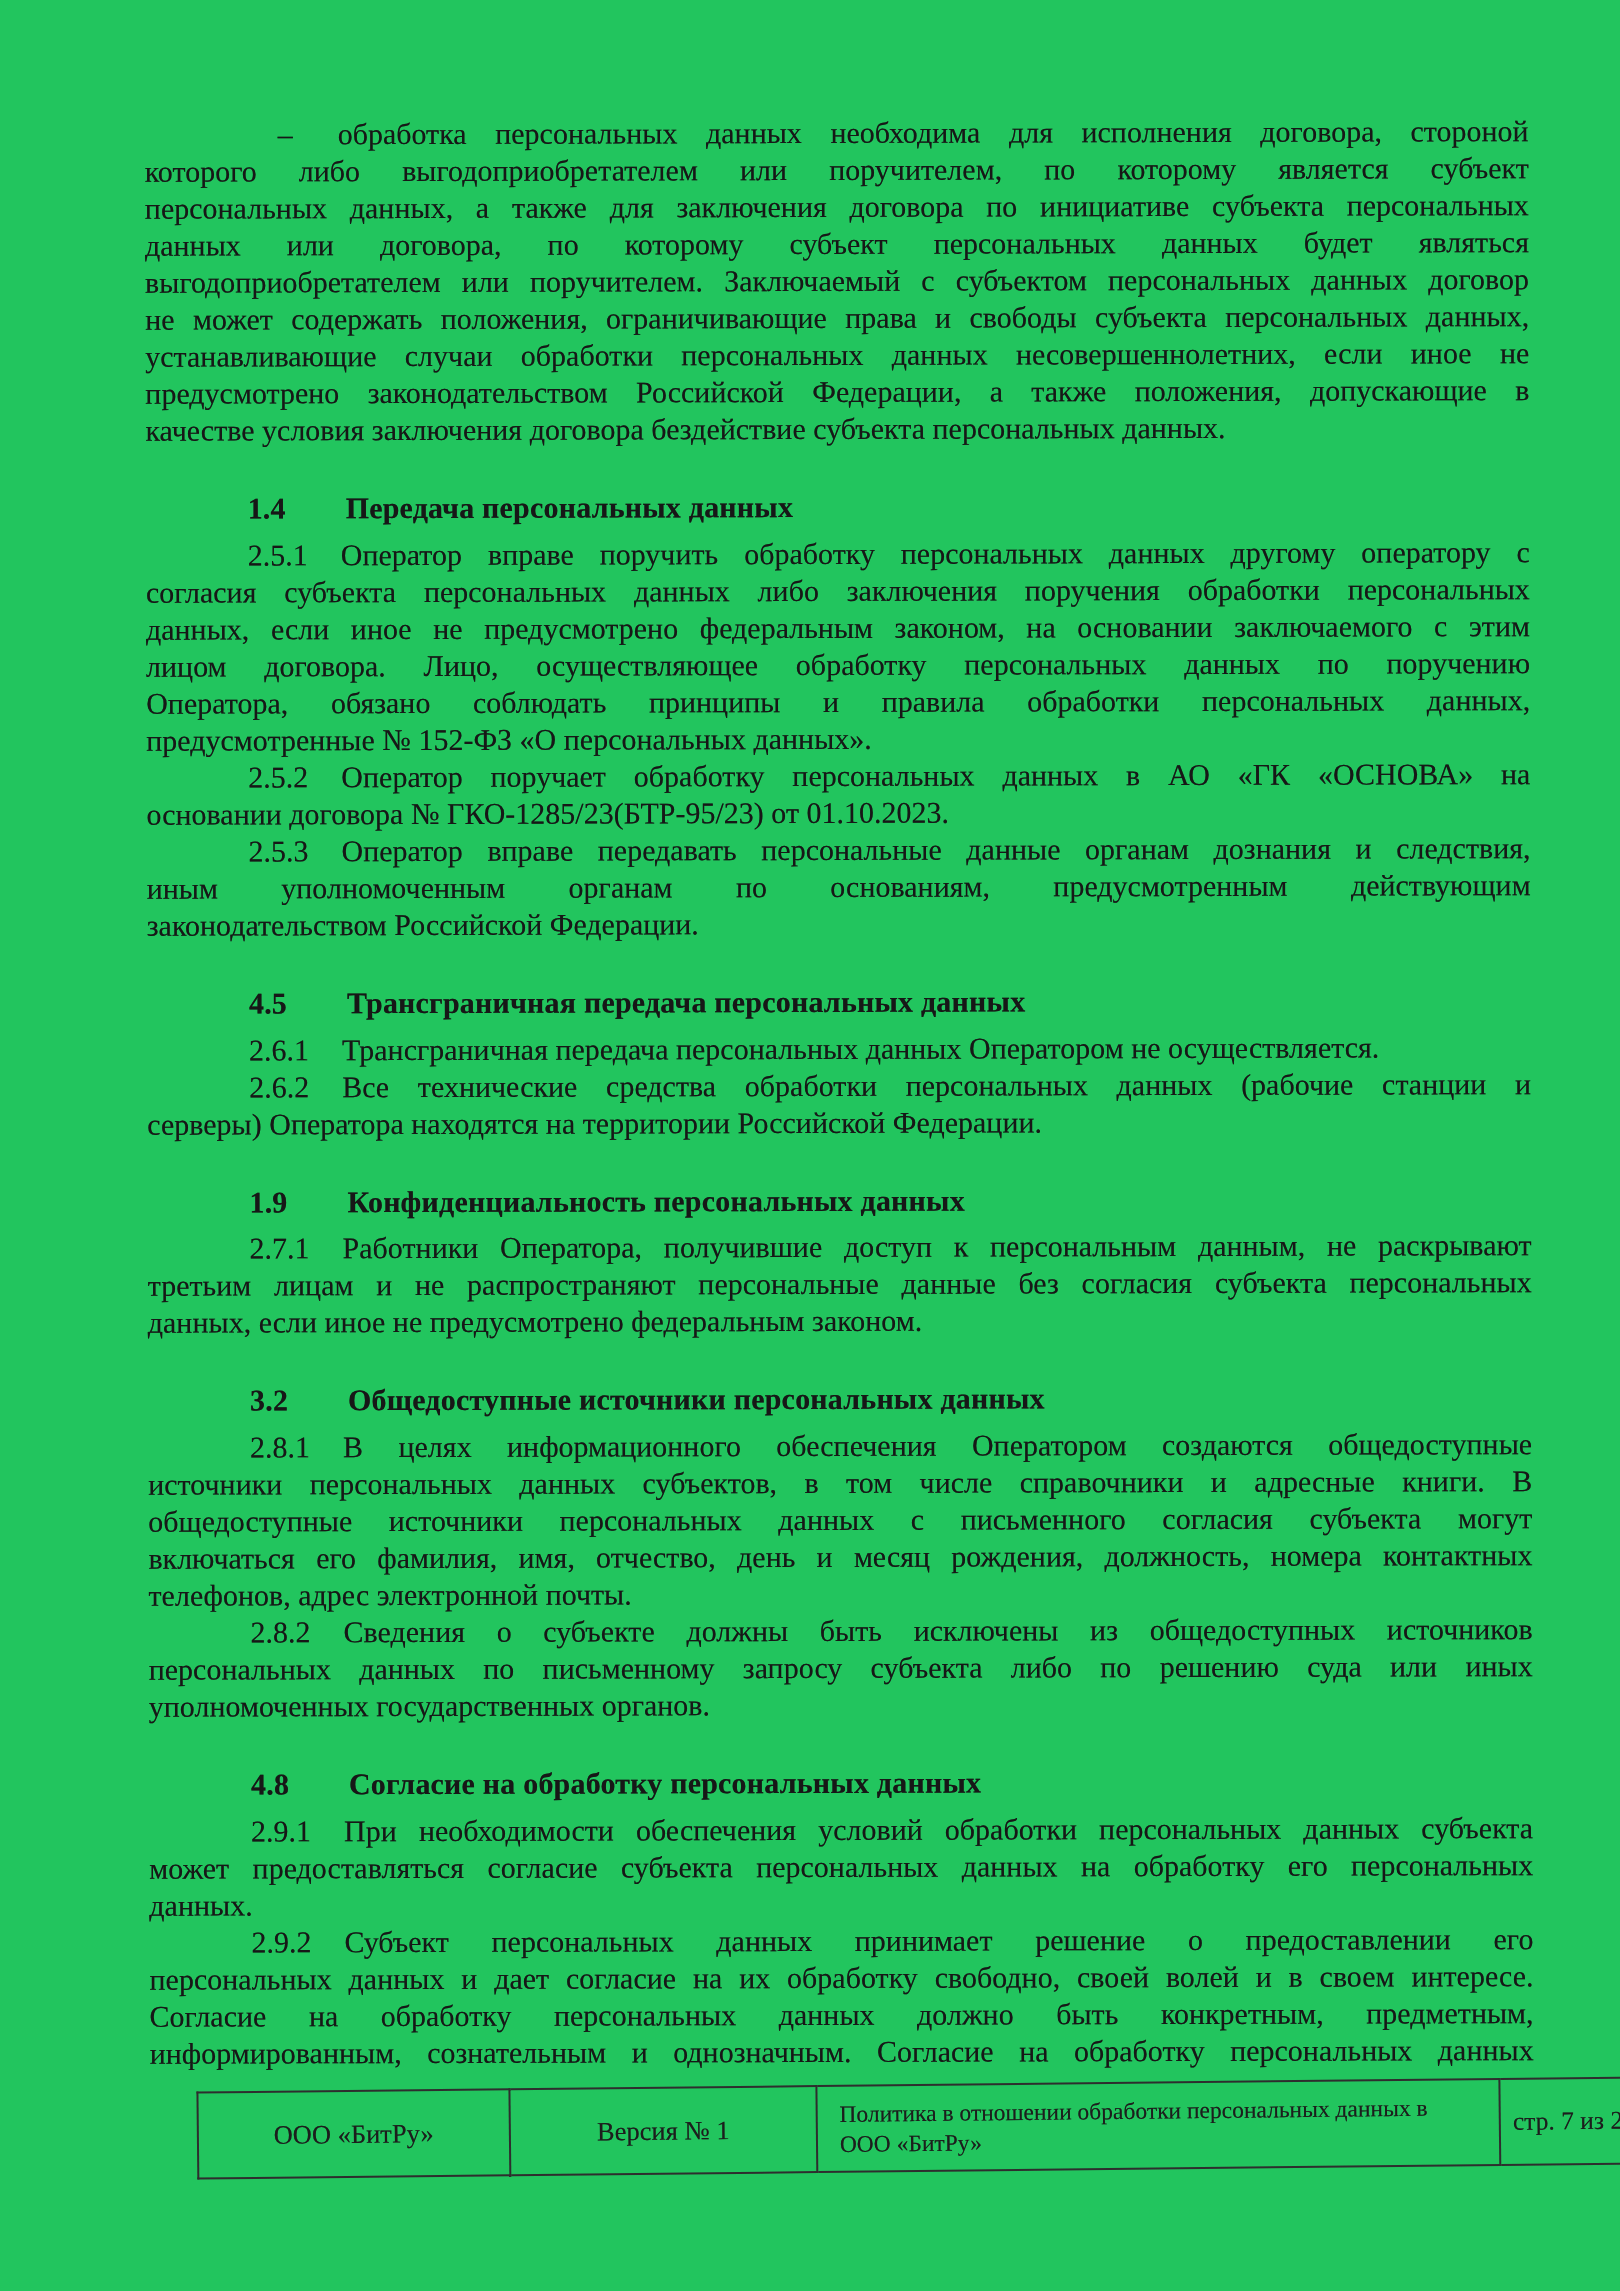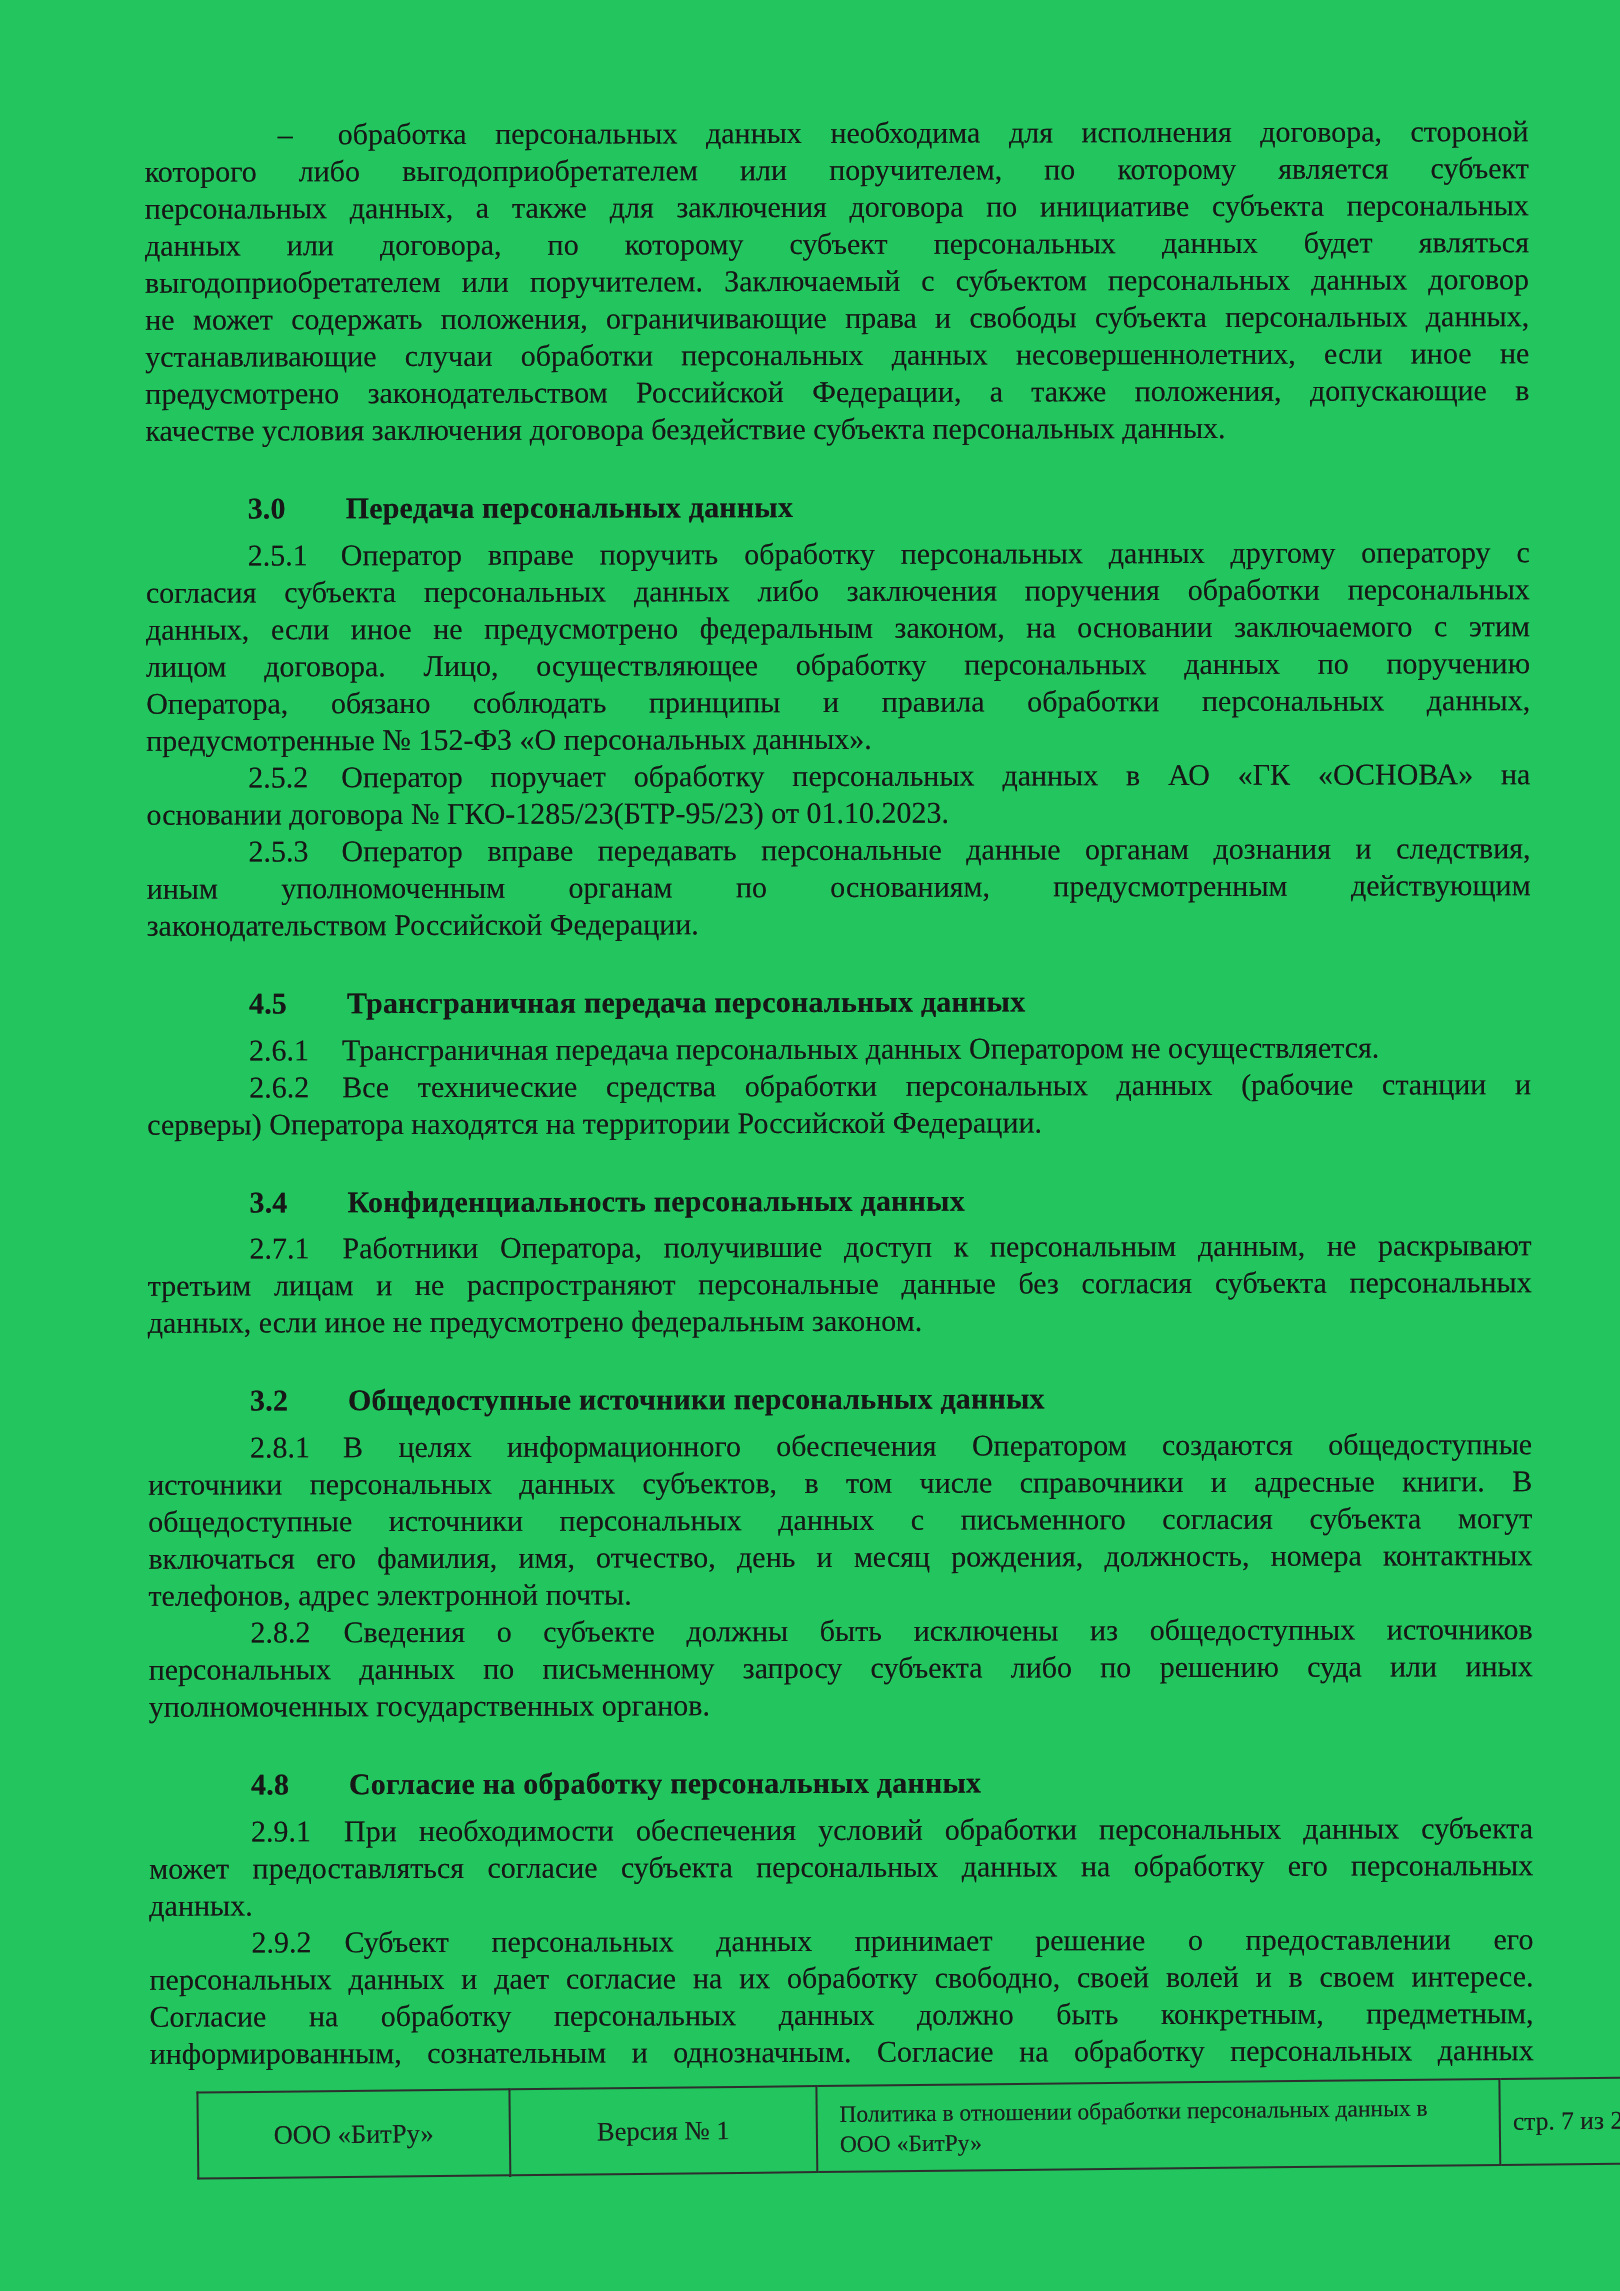--- a/index.html
+++ b/index.html
@@ -84,37 +84,37 @@
     <div class="content" id="content">
         <div class="line lfirst"><span class="pnum">–</span><span class="tabgap"></span><span>обработка персональных данных необходима для исполнения договора, стороной</span></div>
         <div class="line">которого либо выгодоприобретателем или поручителем, по которому является субъект</div>
         <div class="line">персональных данных, а также для заключения договора по инициативе субъекта персональных</div>
         <div class="line">данных или договора, по которому субъект персональных данных будет являться</div>
         <div class="line">выгодоприобретателем или поручителем. Заключаемый с субъектом персональных данных договор</div>
         <div class="line">не может содержать положения, ограничивающие права и свободы субъекта персональных данных,</div>
         <div class="line">устанавливающие случаи обработки персональных данных несовершеннолетних, если иное не</div>
         <div class="line">предусмотрено законодательством Российской Федерации, а также положения, допускающие в</div>
         <div class="line end">качестве условия заключения договора бездействие субъекта персональных данных.</div>
-        <div class="heading"><span class="hnum">3.0</span><span class="htitle">Передача персональных данных</span></div>
+        <div class="heading"><span class="hnum">1.4</span><span class="htitle">Передача персональных данных</span></div>
         <div class="line pfirst"><span class="pnum">2.5.1</span><span class="tabgap"></span><span>Оператор вправе поручить обработку персональных данных другому оператору с</span></div>
         <div class="line">согласия субъекта персональных данных либо заключения поручения обработки персональных</div>
         <div class="line">данных, если иное не предусмотрено федеральным законом, на основании заключаемого с этим</div>
         <div class="line">лицом договора. Лицо, осуществляющее обработку персональных данных по поручению</div>
         <div class="line">Оператора, обязано соблюдать принципы и правила обработки персональных данных,</div>
         <div class="line end">предусмотренные № 152-ФЗ «О персональных данных».</div>
         <div class="line pfirst"><span class="pnum">2.5.2</span><span class="tabgap"></span><span>Оператор поручает обработку персональных данных в АО «ГК «ОСНОВА» на</span></div>
         <div class="line end">основании договора № ГКО-1285/23(БТР-95/23) от 01.10.2023.</div>
         <div class="line pfirst"><span class="pnum">2.5.3</span><span class="tabgap"></span><span>Оператор вправе передавать персональные данные органам дознания и следствия,</span></div>
         <div class="line">иным уполномоченным органам по основаниям, предусмотренным действующим</div>
         <div class="line end">законодательством Российской Федерации.</div>
         <div class="heading"><span class="hnum">4.5</span><span class="htitle">Трансграничная передача персональных данных</span></div>
         <div class="line pfirst end"><span class="pnum">2.6.1</span><span class="tabgap"></span><span>Трансграничная передача персональных данных Оператором не осуществляется.</span></div>
         <div class="line pfirst"><span class="pnum">2.6.2</span><span class="tabgap"></span><span>Все технические средства обработки персональных данных (рабочие станции и</span></div>
         <div class="line end">серверы) Оператора находятся на территории Российской Федерации.</div>
-        <div class="heading"><span class="hnum">3.4</span><span class="htitle">Конфиденциальность персональных данных</span></div>
+        <div class="heading"><span class="hnum">1.9</span><span class="htitle">Конфиденциальность персональных данных</span></div>
         <div class="line pfirst"><span class="pnum">2.7.1</span><span class="tabgap"></span><span>Работники Оператора, получившие доступ к персональным данным, не раскрывают</span></div>
         <div class="line">третьим лицам и не распространяют персональные данные без согласия субъекта персональных</div>
         <div class="line end">данных, если иное не предусмотрено федеральным законом.</div>
         <div class="heading"><span class="hnum">3.2</span><span class="htitle">Общедоступные источники персональных данных</span></div>
         <div class="line pfirst"><span class="pnum">2.8.1</span><span class="tabgap"></span><span>В целях информационного обеспечения Оператором создаются общедоступные</span></div>
         <div class="line">источники персональных данных субъектов, в том числе справочники и адресные книги. В</div>
         <div class="line">общедоступные источники персональных данных с письменного согласия субъекта могут</div>
         <div class="line">включаться его фамилия, имя, отчество, день и месяц рождения, должность, номера контактных</div>
         <div class="line end">телефонов, адрес электронной почты.</div>
         <div class="line pfirst"><span class="pnum">2.8.2</span><span class="tabgap"></span><span>Сведения о субъекте должны быть исключены из общедоступных источников</span></div>

